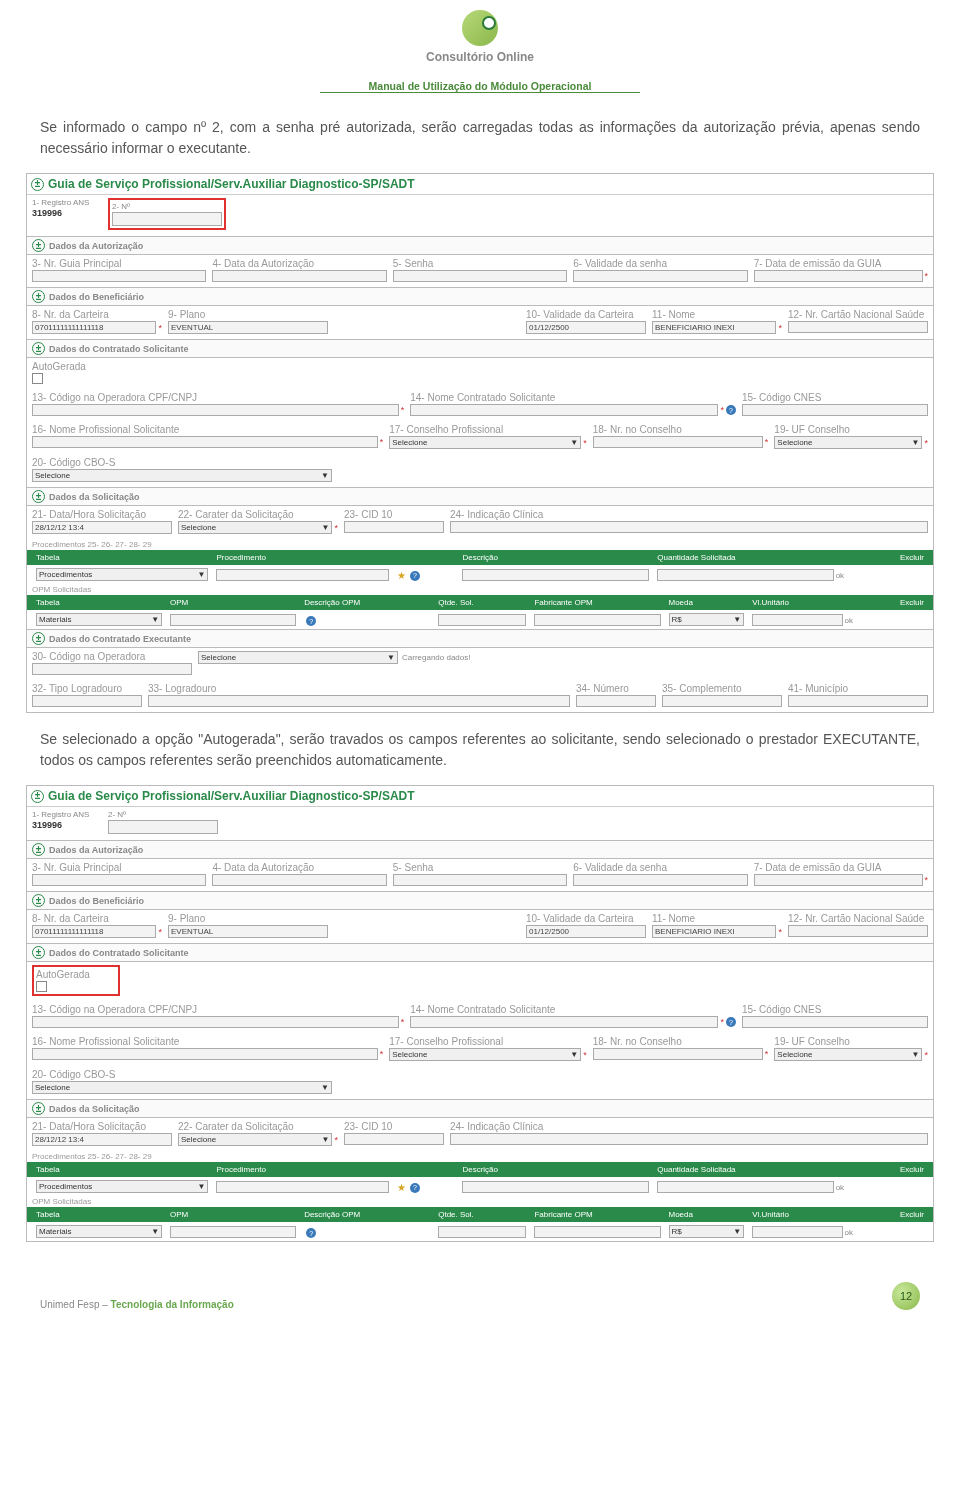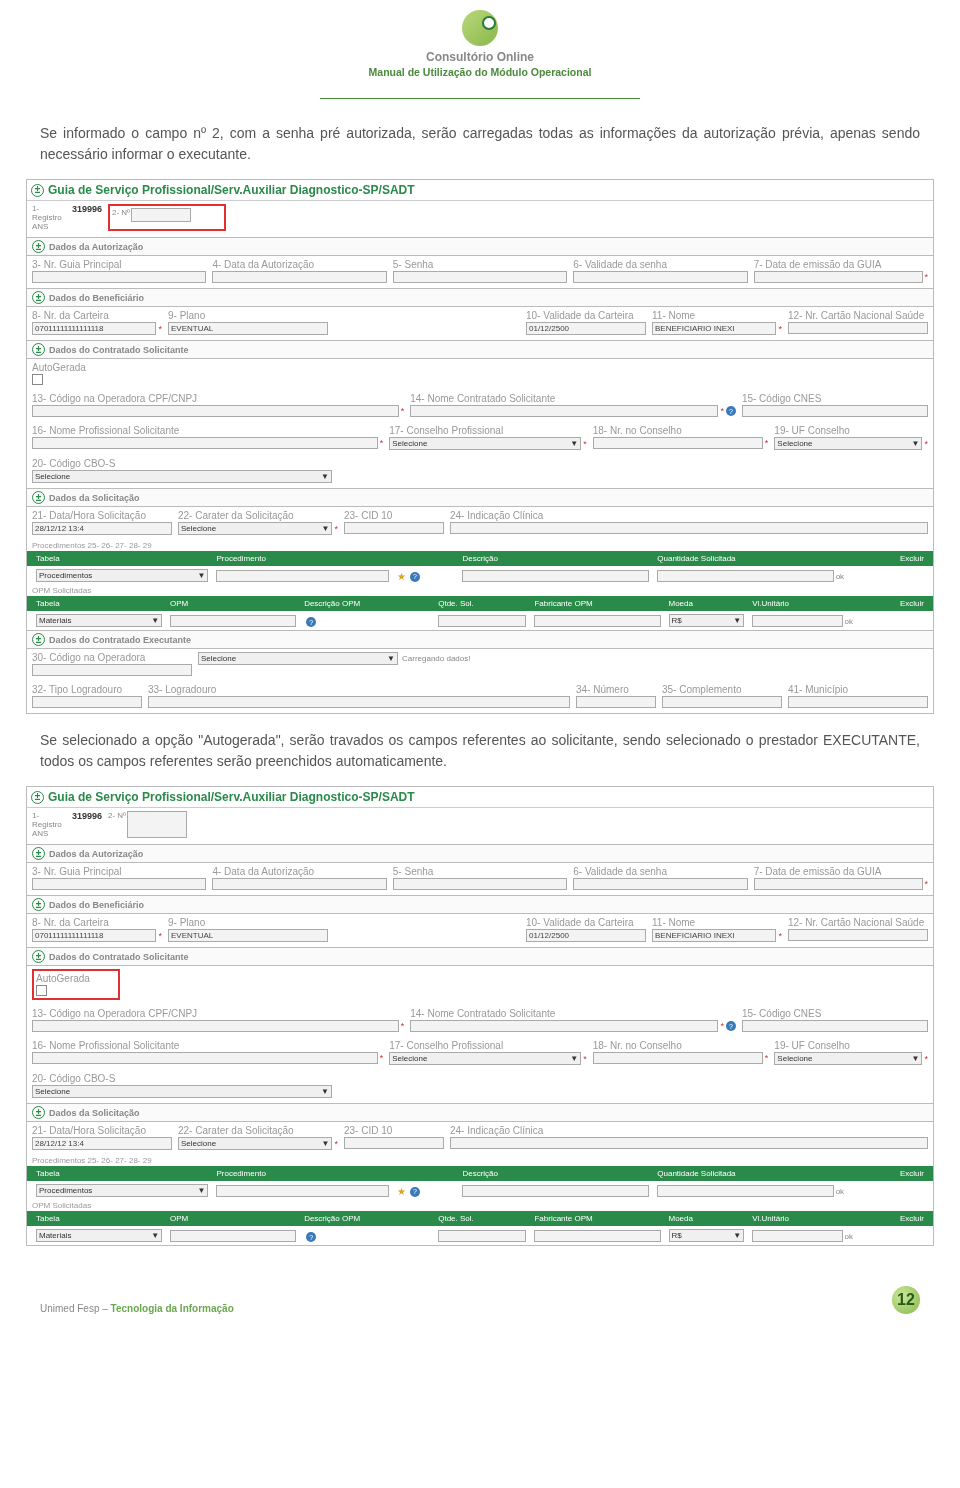--- a/index.html
+++ b/index.html
@@ -36,23 +36,23 @@
     font-weight: bold;
     font-size: 12px;
     text-align: center;
   }
   .brand-sub {
     color: #4a8a3a;
     font-weight: bold;
     font-size: 10.5px;
     text-align: center;
     border-bottom: 1.5px solid #4a8a3a;
-    padding-bottom: 20px;
+    padding-bottom: 0;
     width: 320px;
-    margin: 2px auto 18px;
+    margin: 16px auto 18px;
   }
   .body-text {
     font-size: 14px;
     color: #555;
     line-height: 1.5;
     padding: 6px 40px 14px;
     text-align: justify;
   }
   .form-screenshot {
     margin: 0 26px 10px;
@@ -84,21 +84,21 @@
     font-weight: bold;
     font-size: 12px;
   }
   .reg-row {
     display: flex;
     gap: 6px;
     padding: 3px 5px 6px;
   }
   .fieldlet {
     display: flex;
-    flex-direction: row;
+    flex-direction: column;
     gap: 1px;
   }
   .fieldlet .lbl {
     color: #888;
     font-size: 8px;
   }
   .fieldlet .val {
     color: #333;
     font-size: 9px;
     font-weight: bold;
@@ -230,22 +230,22 @@
   }
   .footer-left .highlight {
     color: #6aa84f;
     font-weight: bold;
   }
   .page-badge {
     width: 28px; height: 28px;
     border-radius: 50%;
     background: radial-gradient(circle at 35% 35%, #c8e89a, #8ab84a);
     color: #2a5a1a;
-    font-weight: bold;
-    font-size: 16px;
+    font-weight: normal;
+    font-size: 11px;
     display: flex;
     align-items: center;
     justify-content: center;
   }
 </style>
 </head>
 <body>
 
 <div class="header-logo">
   <span class="logo-circle"></span>

